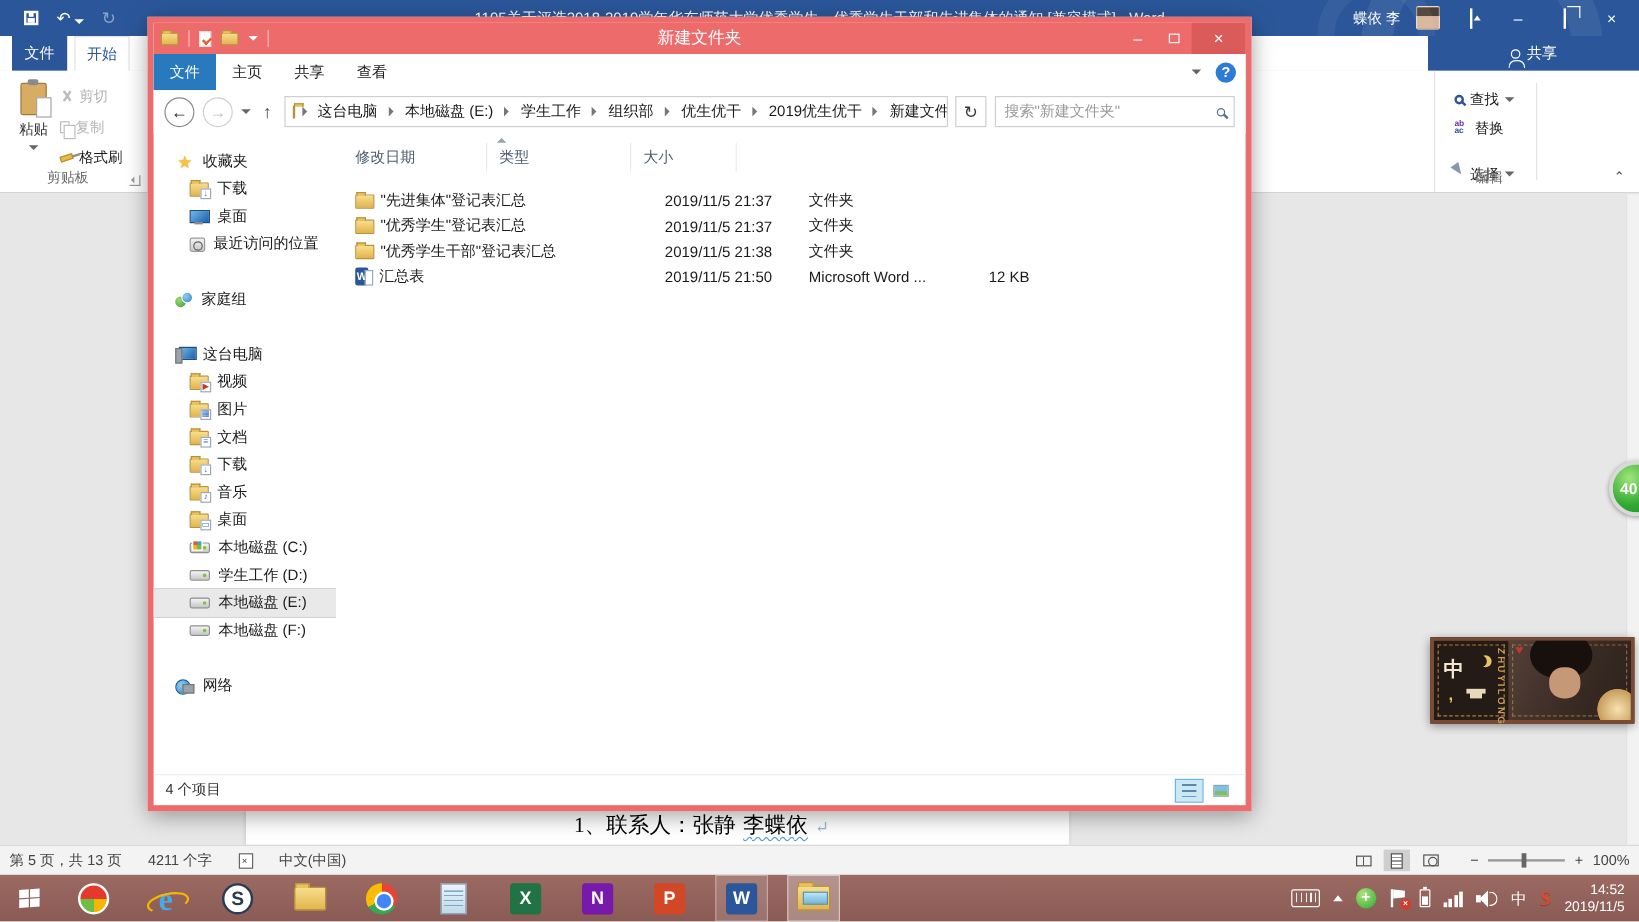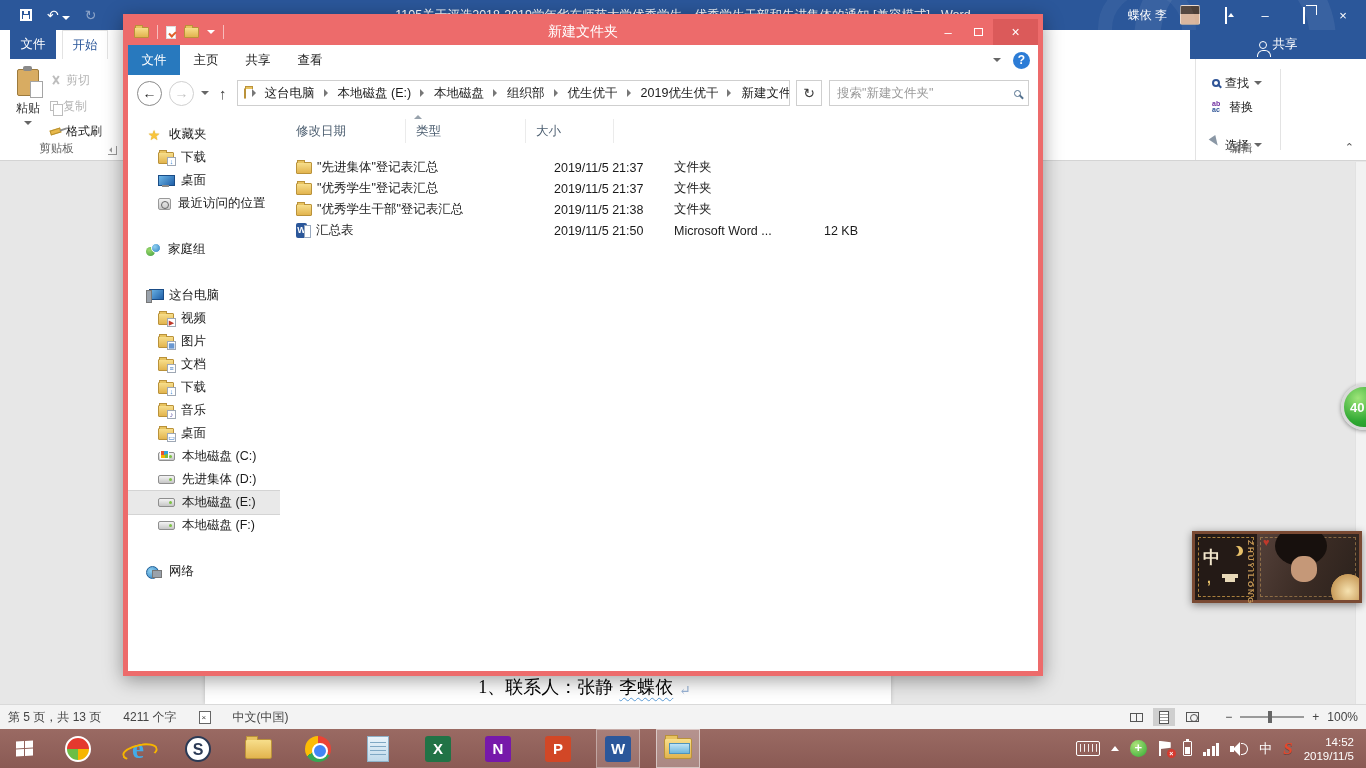--- a/index.html
+++ b/index.html
@@ -398,21 +398,21 @@
       <span class="crumb">
           <i class="tri-r"></i>
           <span>这台电脑</span>
           <i class="tri-r"></i>
         </span>
       <span class="crumb">
           <span>本地磁盘 (E:)</span>
           <i class="tri-r"></i>
         </span>
       <span class="crumb">
-          <span>本地磁盘</span>
+          <span>学生工作</span>
           <i class="tri-r"></i>
         </span>
       <span class="crumb">
           <span>组织部</span>
           <i class="tri-r"></i>
         </span>
       <span class="crumb">
           <span>优生优干</span>
           <i class="tri-r"></i>
         </span>
@@ -498,21 +498,21 @@
             <span class="em">▭</span>
           </span>
           <span>桌面</span>
         </div>
       <div class="sitem lv1">
           <span class="ic-drive win"></span>
           <span>本地磁盘 (C:)</span>
         </div>
       <div class="sitem lv1">
           <span class="ic-drive"></span>
-          <span>先进集体 (D:)</span>
+          <span>学生工作 (D:)</span>
         </div>
       <div class="sitem lv1 sel">
           <span class="ic-drive"></span>
           <span>本地磁盘 (E:)</span>
         </div>
       <div class="sitem lv1">
           <span class="ic-drive"></span>
           <span>本地磁盘 (F:)</span>
         </div>
       <div class="sitem gap">
@@ -561,20 +561,30 @@
             <span class="ic-wdoc"></span>
             <span>汇总表</span>
           </span>
         <span class="fc c2">2019/11/5 21:50</span>
         <span class="fc c3">Microsoft Word ...</span>
         <span class="fc c4">12 KB</span>
       </div>
     </div>
   </div>
 
+  <div class="ex-status">
+    <span>4 个项目</span>
+    <span class="spacer"></span>
+    <span class="tg on">
+        <span class="tg-details"></span>
+      </span>
+    <span class="tg">
+        <span class="tg-icons"></span>
+      </span>
+  </div>
 </div>
 
 <div id="ball">
     <span>40</span>
   </div>
 
 <div id="banner">
   <div class="bn-left">
     <span class="bn-char">中</span>
     <span class="bn-moon"></span>

